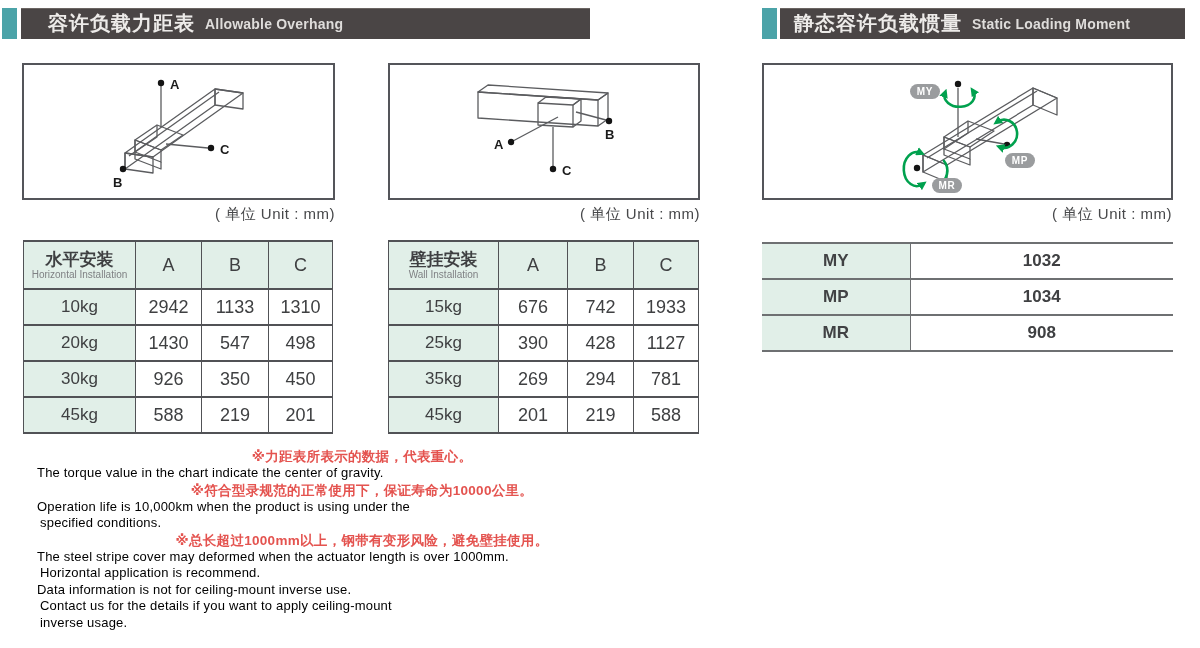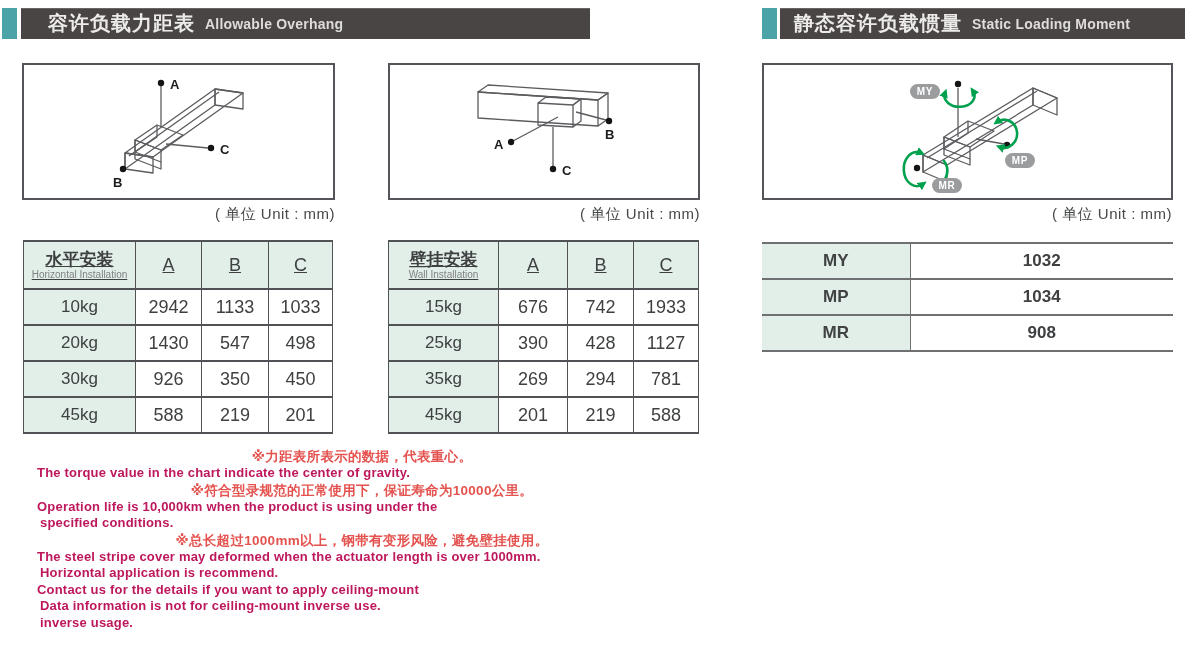--- a/index.html
+++ b/index.html
@@ -19,39 +19,39 @@
   .dbox svg{display:block;}
 
   .unit{position:absolute;width:212px;text-align:right;font-size:15px;font-weight:500;color:#47484A;letter-spacing:0.5px;}
 
   
   table.tbl{position:absolute;border-collapse:collapse;table-layout:fixed;}
   table.tbl td{border-left:1.5px solid #515256;border-right:1.5px solid #515256;
                border-top:2.5px solid #515256;border-bottom:2.5px solid #515256;
                text-align:center;vertical-align:middle;padding:0;}
   .mint{background:#E1EFE8;}
-  .hrow td{height:46px;text-decoration:underline;}
+  .hrow td{height:46px;}
   .drow td{height:34px;margin-top:10px;}
   .czh{font-size:17px;font-weight:bold;color:#3f4042;line-height:19px;}
   .cen{font-size:10px;color:#7f8184;line-height:11px;}
   .colh{font-size:18px;color:#3f4042;}
   .rowl{font-size:17px;font-weight:500;color:#3f4042;}
   .val{font-size:18px;color:#3f4042;background:#fff;}
 
   
   table.mtbl{position:absolute;border-collapse:collapse;table-layout:fixed;}
   table.mtbl td{border-top:2px solid #6E7072;border-bottom:2px solid #6E7072;
                 text-align:center;vertical-align:middle;padding:0;height:34px;}
   td.mlabel{border-right:1.5px solid #6E7072;font-size:17px;font-weight:600;color:#414244;}
   td.mval{font-size:17px;color:#3f4042;background:#fff;font-weight:bold;}
 
   
   .notes{position:absolute;left:22px;top:448px;width:680px;}
   .nzh{font-size:13.5px;font-weight:bold;color:#E4534F;line-height:17px;letter-spacing:0.3px;text-align:center;}
-  .nen{font-size:13px;color:#be185d;line-height:16.5px;margin-left:15px;letter-spacing:0.2px;font-weight:bold;}
+  .nen{font-size:13px;color:#000000;line-height:16.5px;margin-left:15px;letter-spacing:0.2px;}
   .nen + .nen{margin-left:18px;}
 
   
   .ln{fill:none;stroke:#5B5C5F;stroke-width:1.3;stroke-linejoin:round;}
   .dot{fill:#141414;stroke:none;}
   .plbl{font-size:13px;font-weight:bold;fill:#1b1b1b;}
   .grn{fill:none;stroke:#00A14E;stroke-width:2.6;stroke-linecap:round;}
   .pill{fill:#9A9C9E;stroke:none;}
   .pilltxt{font-size:10px;font-weight:bold;fill:#ffffff;letter-spacing:0.8px;text-anchor:middle;}
 </style>
@@ -185,21 +185,21 @@
         <div class="cen">Horizontal Installation</div>
       </td>
       <td class="mint colh">A</td>
       <td class="mint colh">B</td>
       <td class="mint colh">C</td>
     </tr>
     <tr class="drow">
       <td class="mint rowl">10kg</td>
       <td class="val">2942</td>
       <td class="val">1133</td>
-      <td class="val">1033</td>
+      <td class="val">1310</td>
     </tr>
     <tr class="drow">
       <td class="mint rowl">20kg</td>
       <td class="val">1430</td>
       <td class="val">547</td>
       <td class="val">498</td>
     </tr>
     <tr class="drow">
       <td class="mint rowl">30kg</td>
       <td class="val">926</td>
@@ -289,19 +289,19 @@
       <div class="nzh">※符合型录规范的正常使用下，保证寿命为10000公里。</div>
       <div class="nen">Operation life is 10,000km when the product is using under the</div>
       <div class="nen">specified conditions.</div>
     </div>
     <div class="note">
       <div class="nzh">※总长超过1000mm以上，钢带有变形风险，避免壁挂使用。</div>
       <div class="nen">The steel stripe cover may deformed when the actuator length is over 1000mm.</div>
       <div class="nen">Horizontal application is recommend.</div>
     </div>
     <div class="note">
+      <div class="nen">Data information is not for ceiling-mount inverse use.</div>
       <div class="nen">Contact us for the details if you want to apply ceiling-mount</div>
-      <div class="nen">Data information is not for ceiling-mount inverse use.</div>
       <div class="nen">inverse usage.</div>
     </div>
   </div>
 
 </div>
 
 </body></html>

